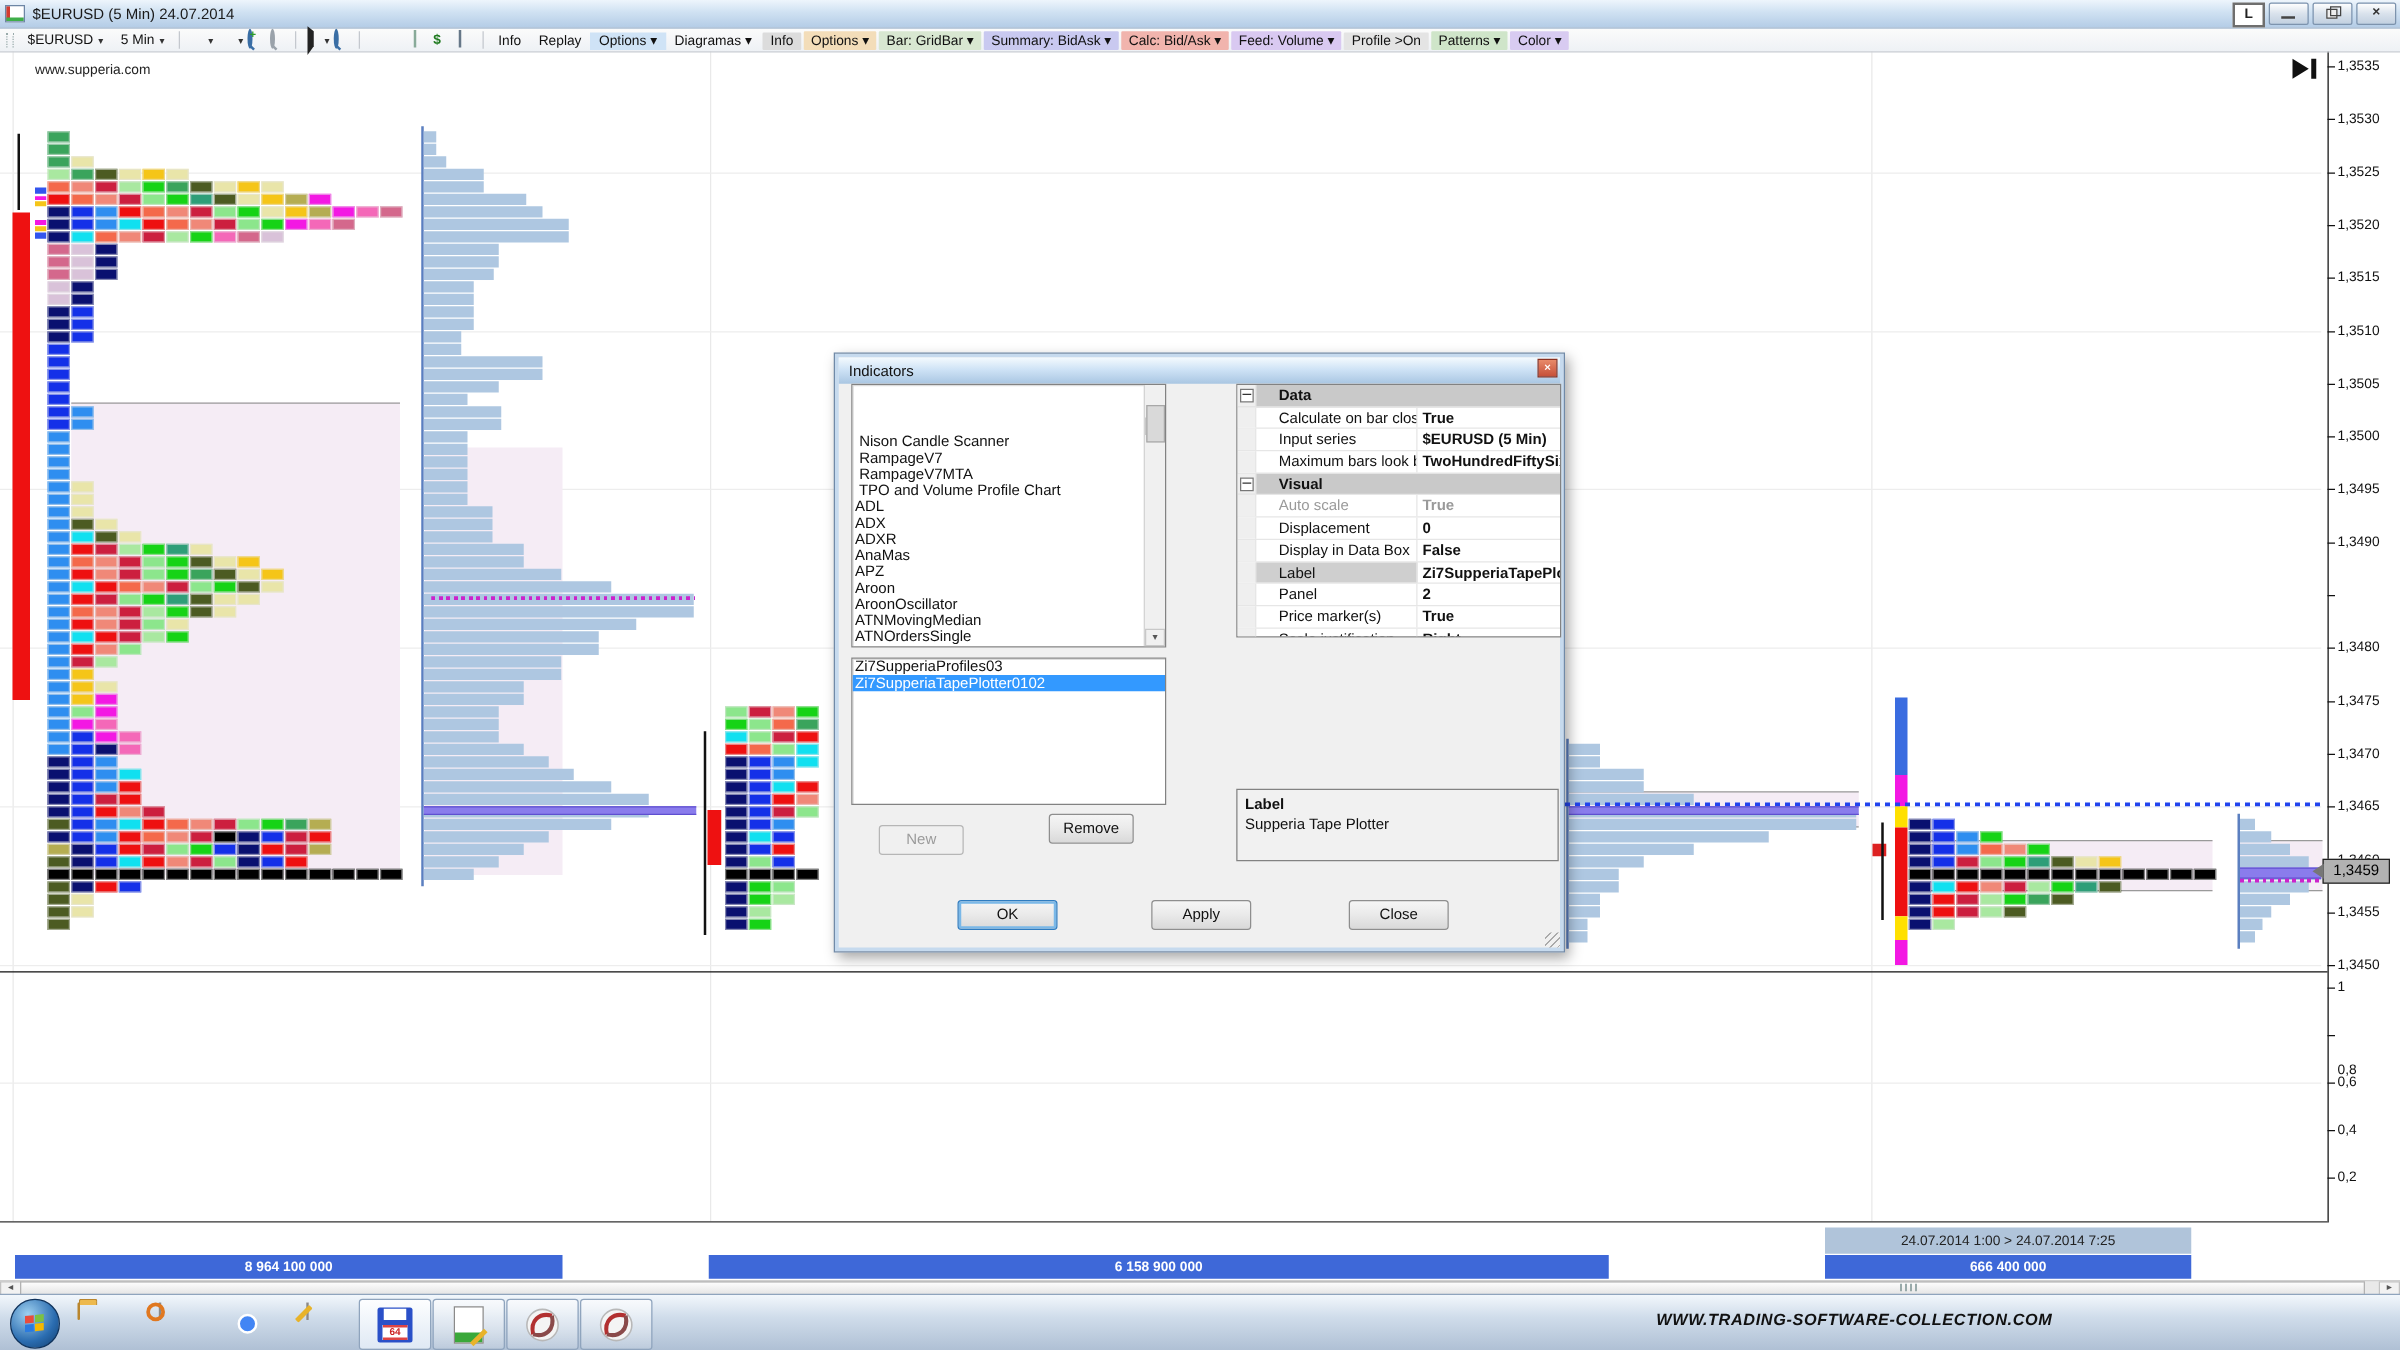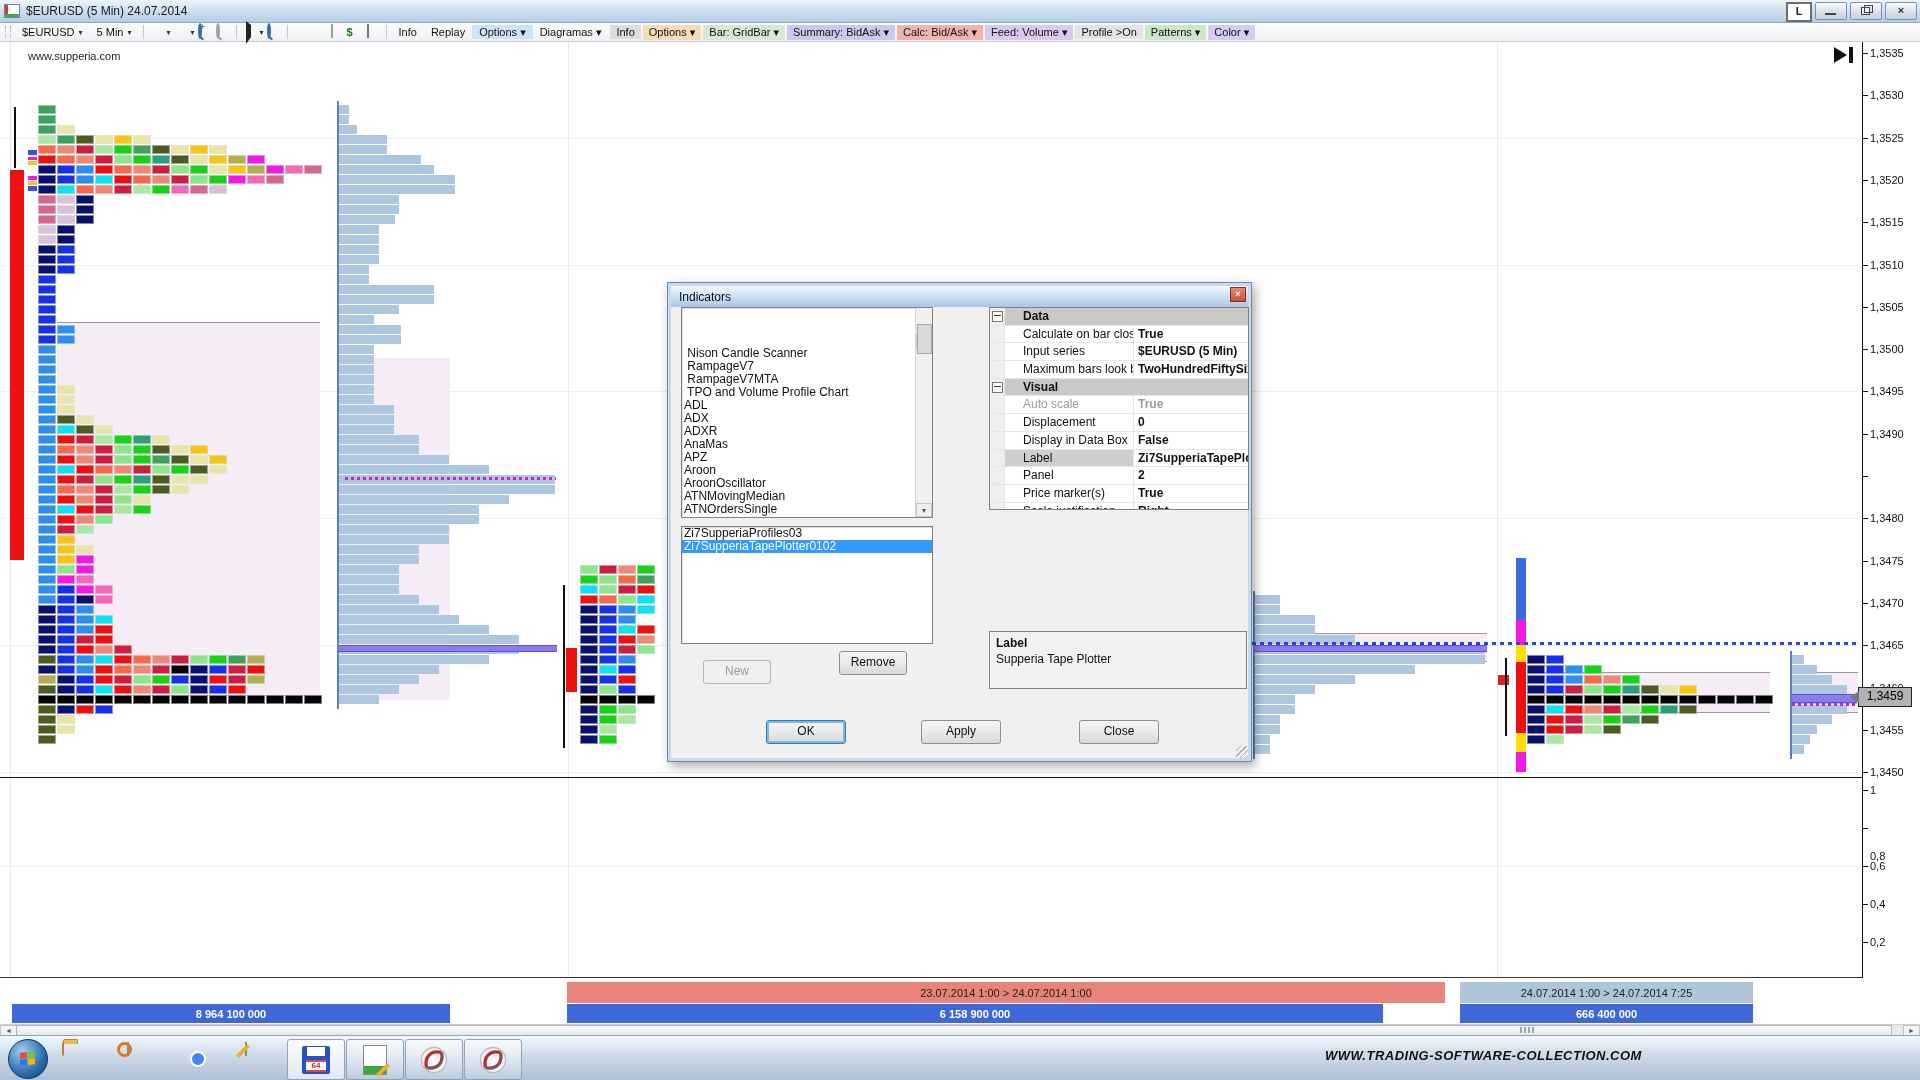--- a/index.html
+++ b/index.html
@@ -723,22 +723,21 @@
     <div class="tick-lab" style="left: 1870px; top: 784px;">1</div>
     <div class="r" style="left: 1862px; top: 828px; width: 6px; height: 1px; background: rgb(17, 17, 17);"></div>
     <div class="tick-lab" style="left: 1870px; top: 850px;">0,8</div>
     <div class="r" style="left: 1862px; top: 866px; width: 6px; height: 1px; background: rgb(17, 17, 17);"></div>
     <div class="tick-lab" style="left: 1870px; top: 860px;">0,6</div>
     <div class="r" style="left: 1862px; top: 904px; width: 6px; height: 1px; background: rgb(17, 17, 17);"></div>
     <div class="tick-lab" style="left: 1870px; top: 898px;">0,4</div>
     <div class="r" style="left: 1862px; top: 942px; width: 6px; height: 1px; background: rgb(17, 17, 17);"></div>
     <div class="tick-lab" style="left: 1870px; top: 936px;">0,2</div>
     <div class="sess-vol" style="left: 12px; width: 438px;">8 964 100 000</div>
-    <div class="sess-top" style="left: 567px; width: 878px; background: rgb(232, 131, 123);">23.07.2014  1:00 &gt; 24.07.2014  1:00</div>
-    <div class="sess-vol" style="left: 567px; width: 816px;">6 158 900 000</div>
+    <div class="sess-vol" style="left: 567px; width: 720px;">6 158 900 000</div>
     <div class="sess-top" style="left: 1460px; width: 293px; background: rgb(176, 196, 218);">24.07.2014  1:00 &gt; 24.07.2014  7:25</div>
     <div class="sess-vol" style="left: 1460px; width: 293px;">666 400 000</div>
   </div>
 <div id="watermark">www.supperia.com</div>
 <div id="skip">
     <span class="tri"></span>
     <span class="bar"></span>
   </div>
 <div id="ptag"><span>1,3459</span></div>
 

